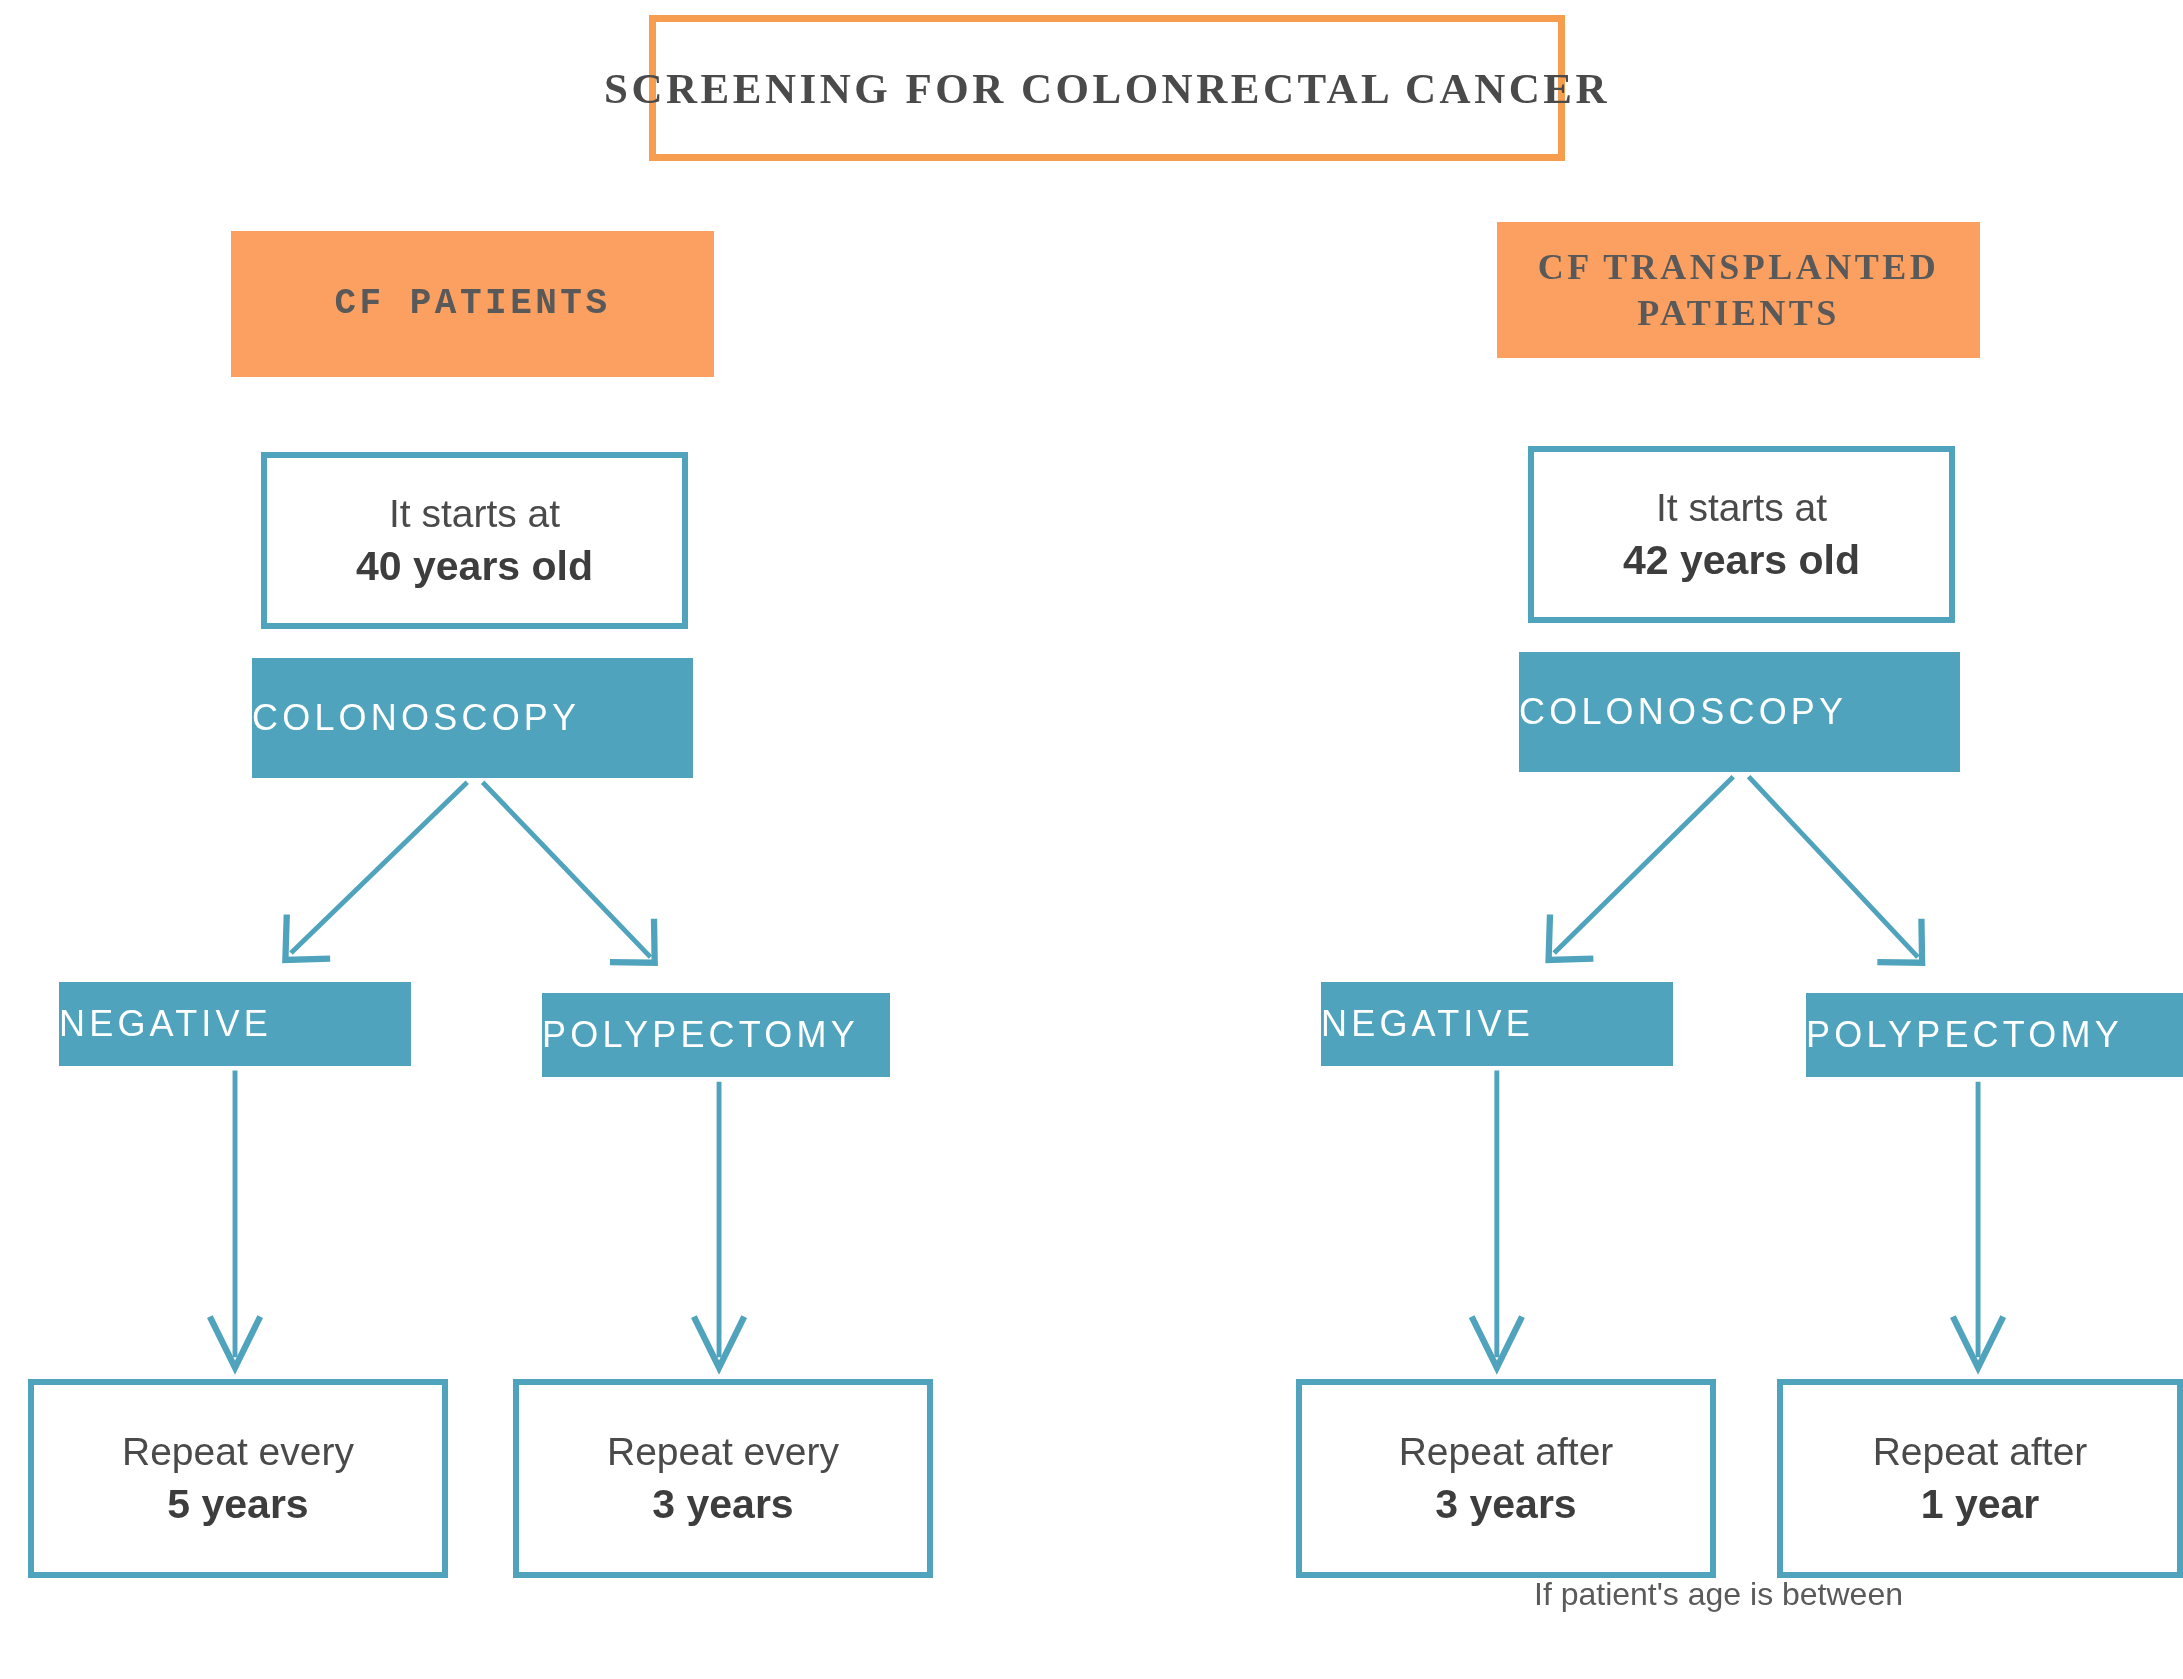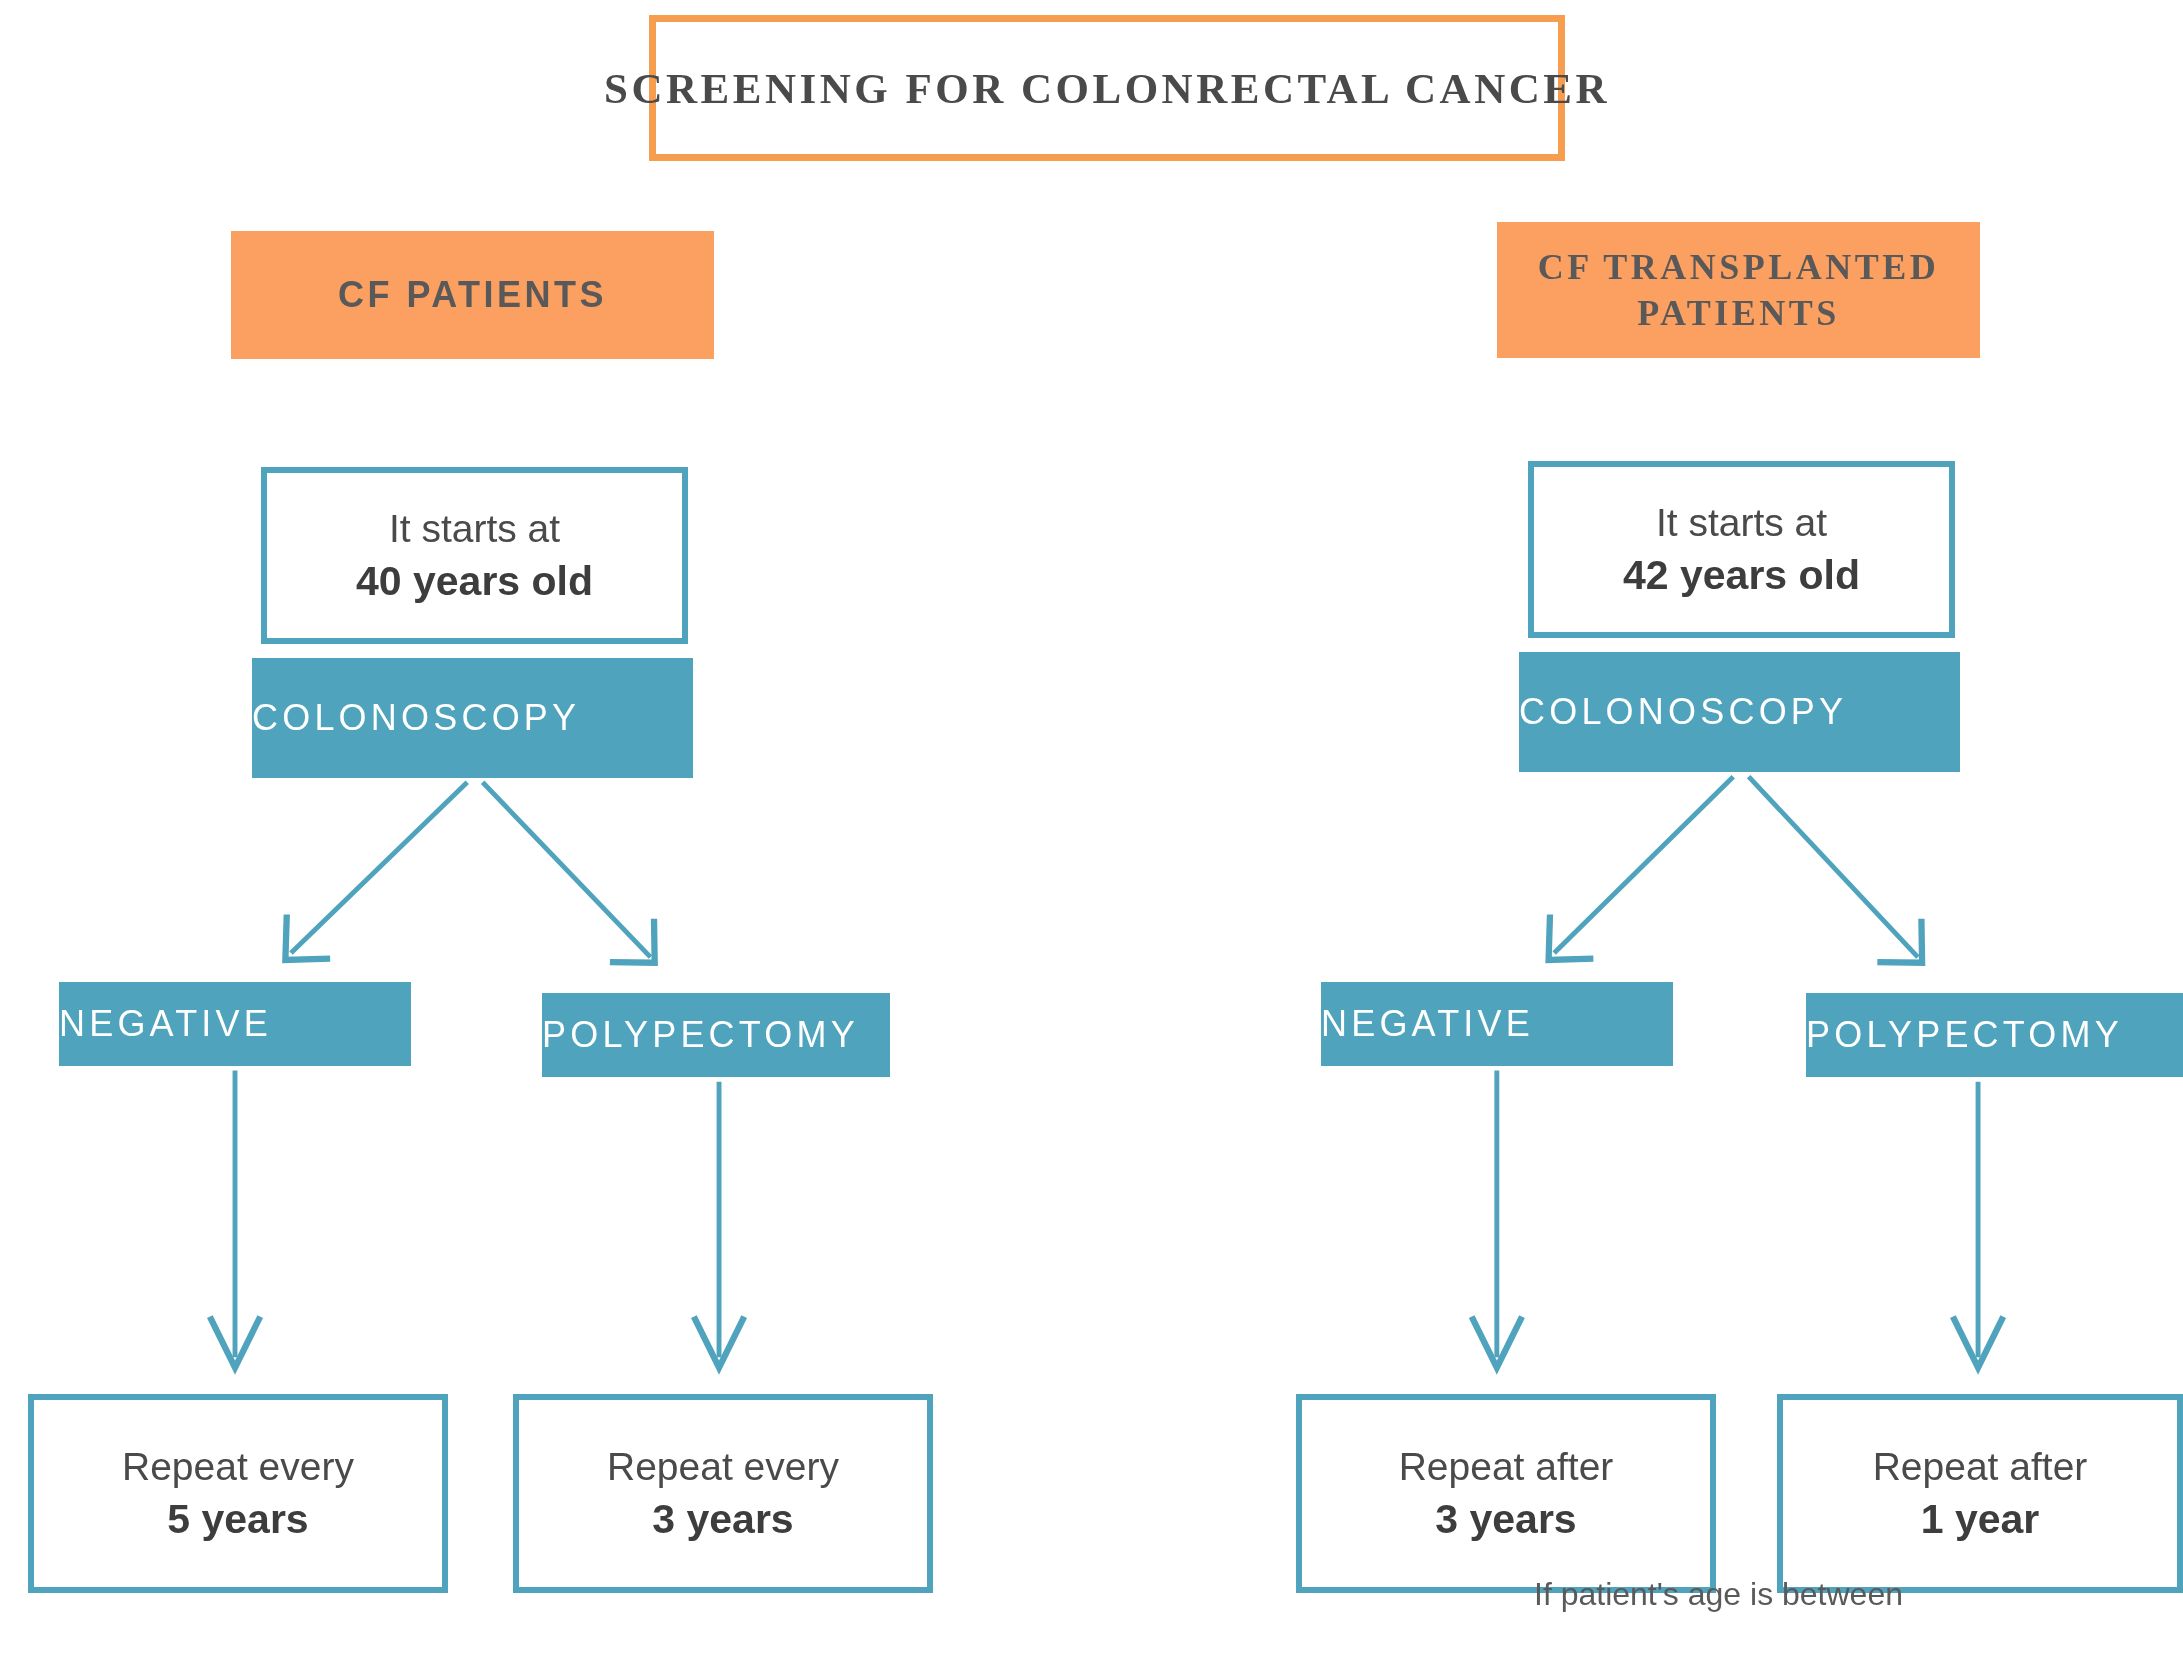--- a/index.html
+++ b/index.html
@@ -42,29 +42,29 @@
     display: flex; align-items: center; justify-content: center;
   }
   .group-header-text {
     font-size: 36px;
     font-weight: 700;
     letter-spacing: 3.5px;
     color: #595959;
     text-align: center;
     line-height: 1.28;
   }
-  .gh-left  { left: 231px;  top: 231px; width: 483px; height: 128px; }
+  .gh-left  { left: 231px;  top: 231px; width: 483px; height: 146px; font-family: Liberation Mono, monospace; }
   .gh-right { left: 1497px; top: 222px; width: 483px; height: 136px; font-family: Liberation Serif, serif; }
 
   
   .wbox {
     background: #ffffff;
     border: 6.3px solid #4FA3BC;
     display: flex; flex-direction: column;
-    align-items: center; justify-content: center; margin-top: 15px;
+    align-items: center; justify-content: center;
   }
   .wbox .l1 {
     font-size: 39px; font-weight: 400; color: #4A4A4A;
     line-height: 1.32; white-space: nowrap;
   }
   .wbox .l2 {
     font-size: 41px; font-weight: 700; color: #3D3D3D;
     line-height: 1.32; white-space: nowrap;
   }
 

